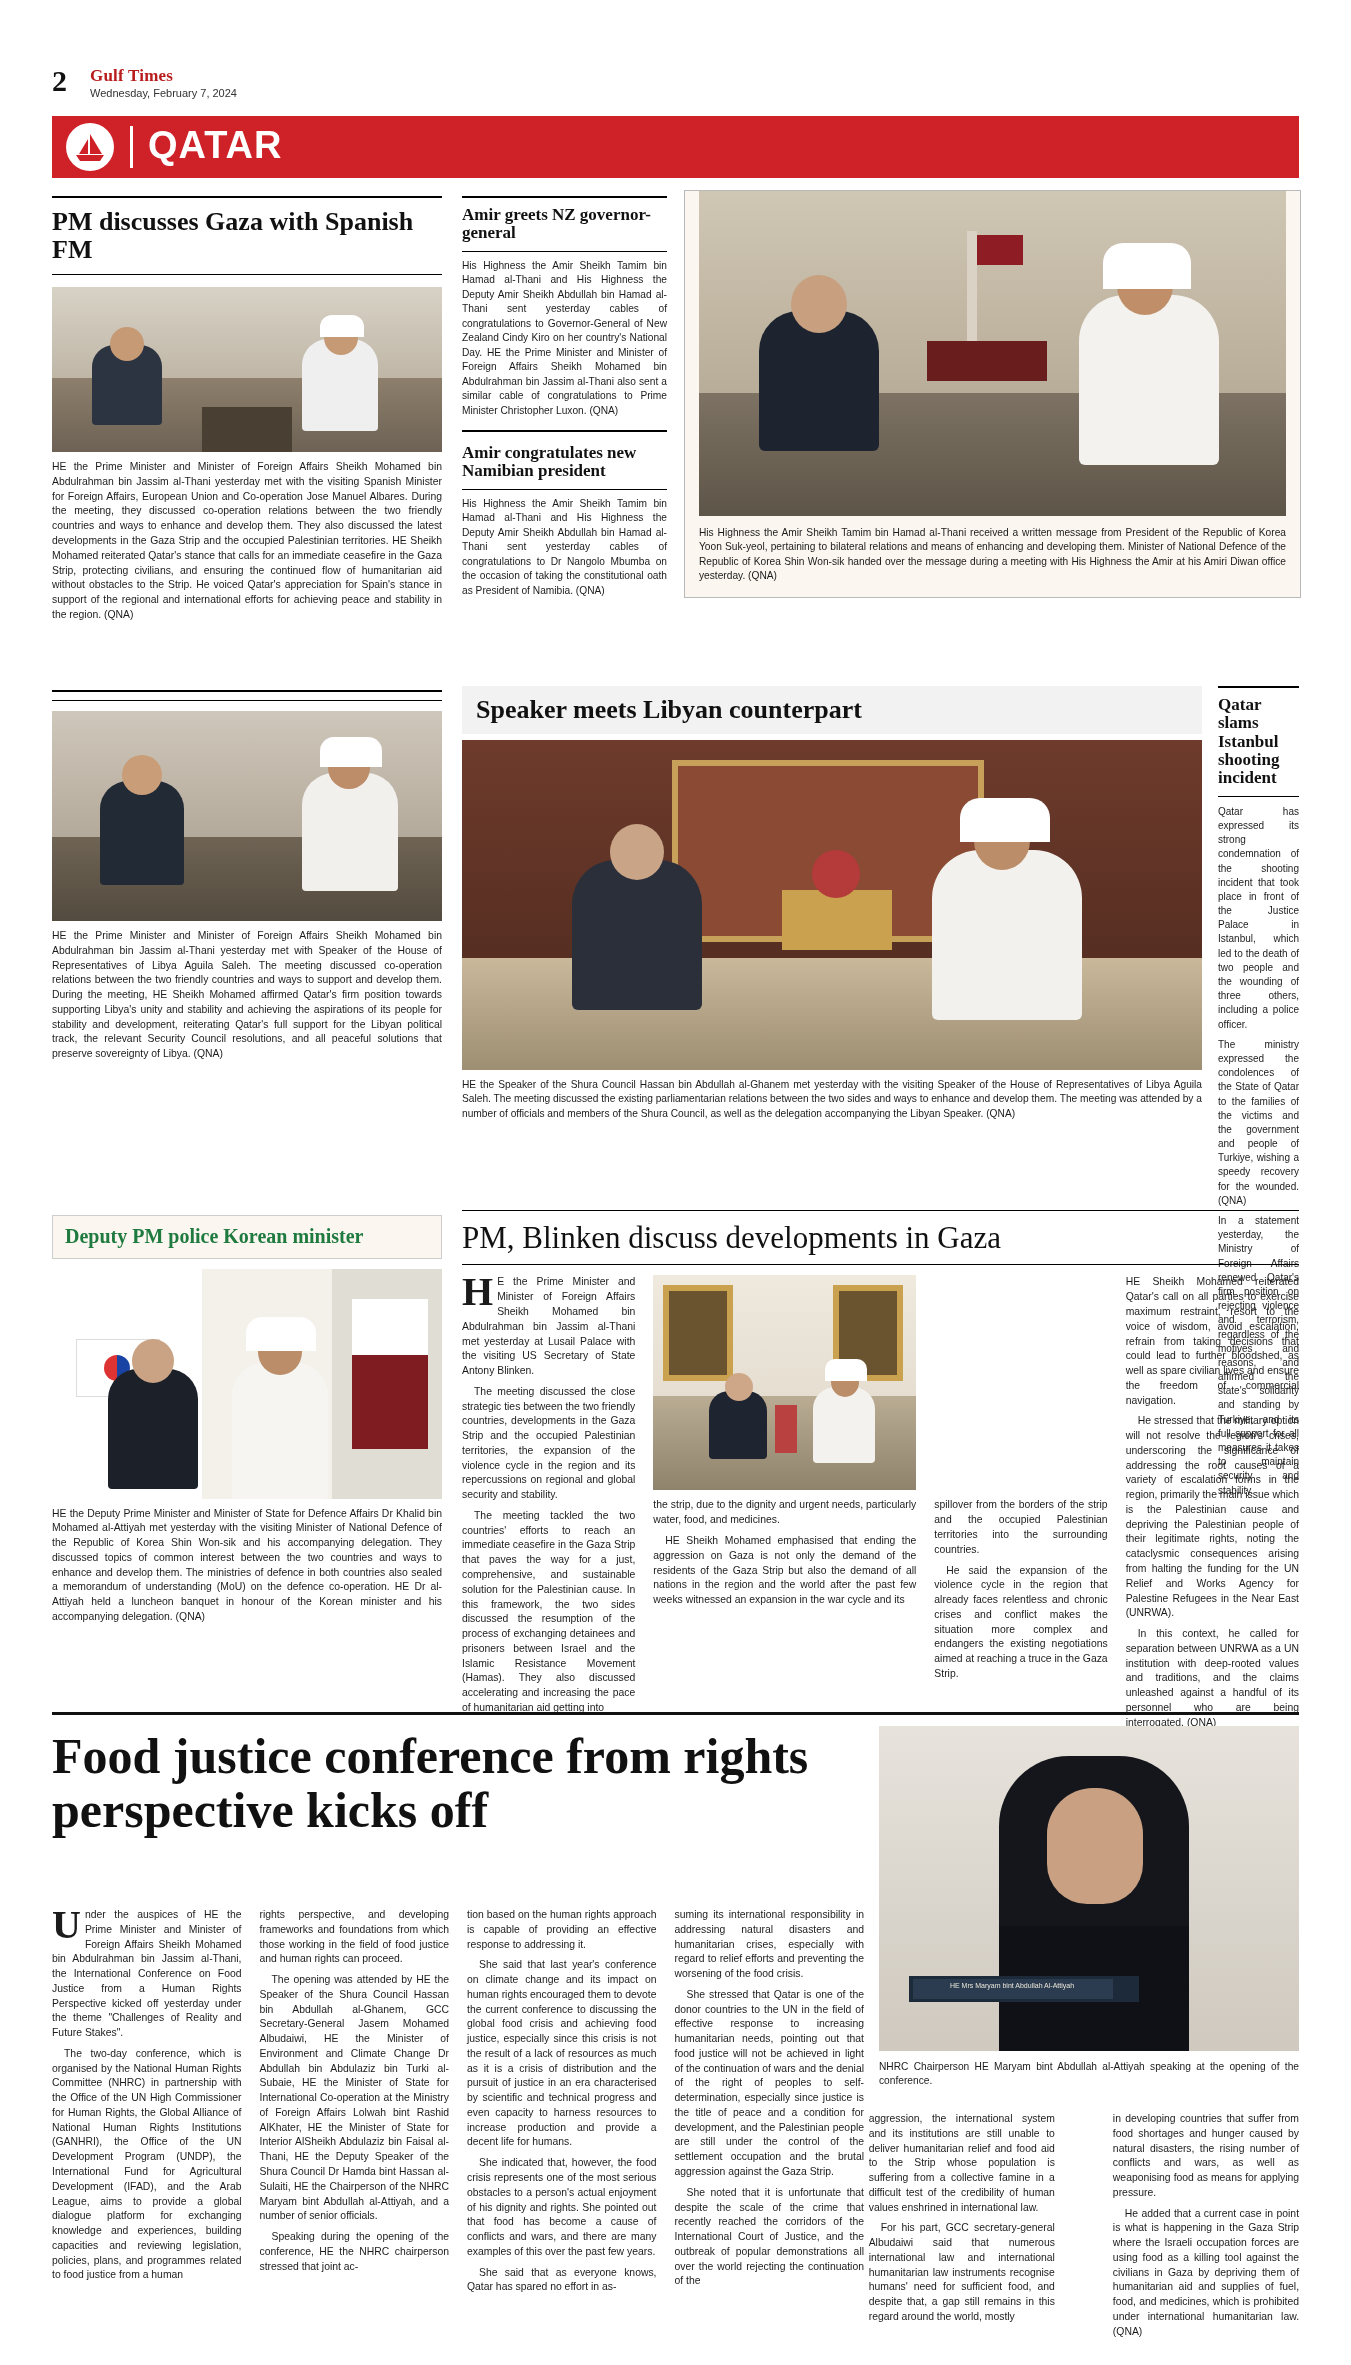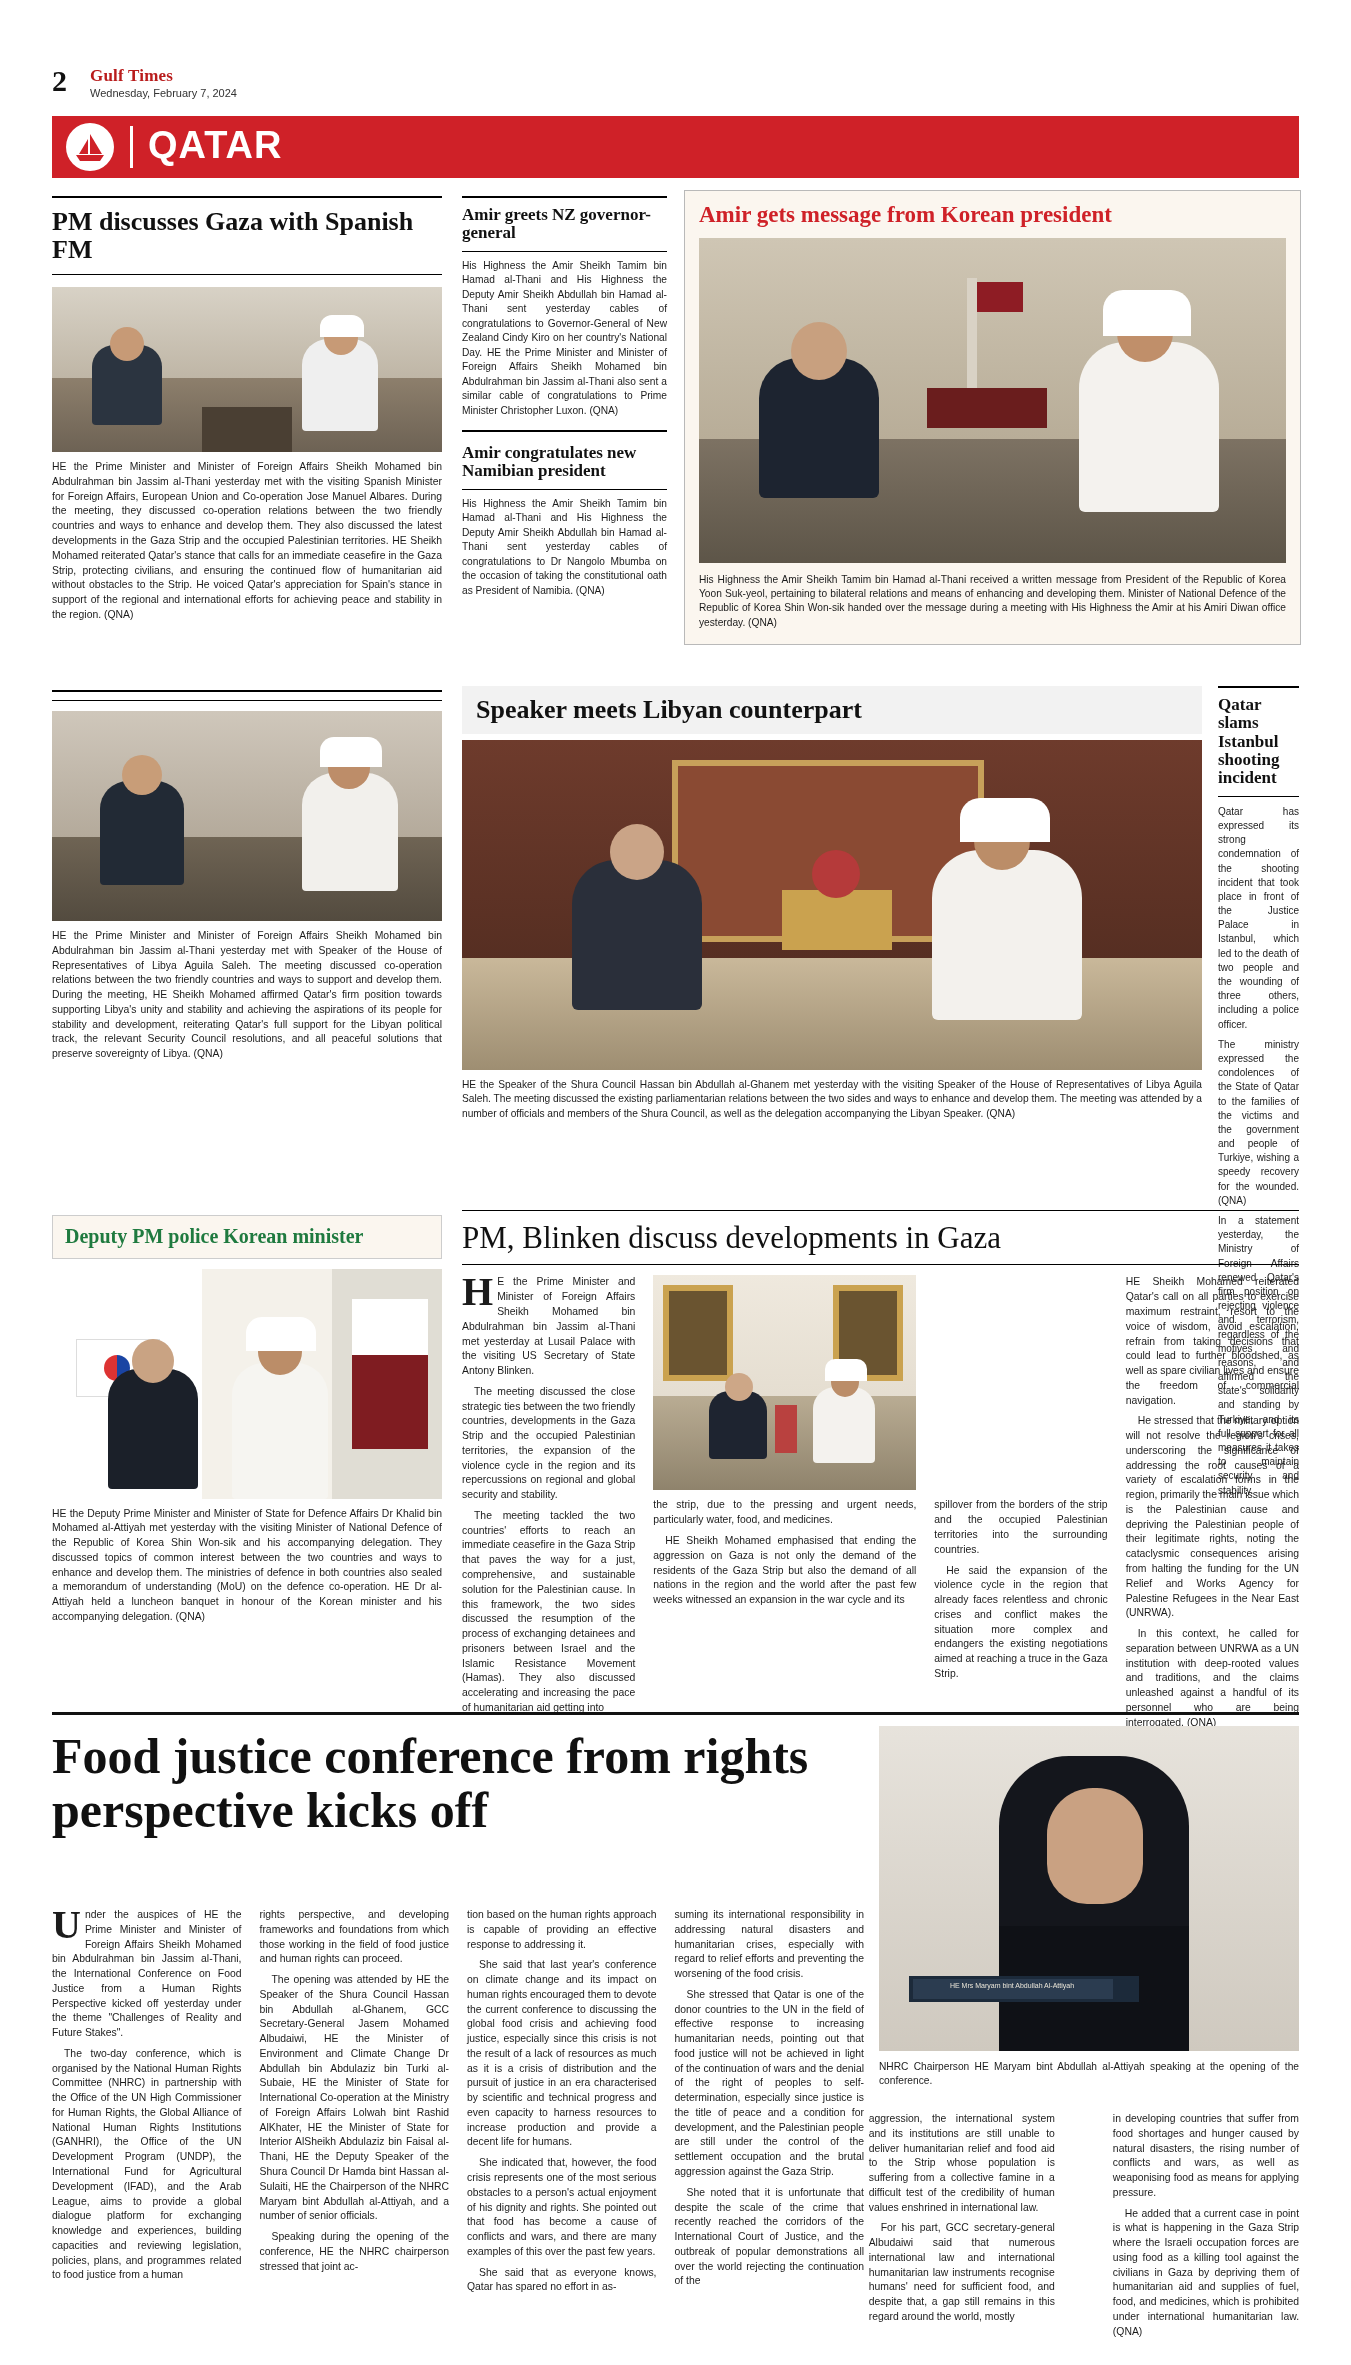--- a/index.html
+++ b/index.html
@@ -128,21 +128,20 @@
     <div class="hl" style="margin-top:8px;">Amir greets NZ governor-general</div>
     <div class="rule" style="margin-top:8px;"></div>
     <div class="body">His Highness the Amir Sheikh Tamim bin Hamad al-Thani and His Highness the Deputy Amir Sheikh Abdullah bin Hamad al-Thani sent yesterday cables of congratulations to Governor-General of New Zealand Cindy Kiro on her country's National Day. HE the Prime Minister and Minister of Foreign Affairs Sheikh Mohamed bin Abdulrahman bin Jassim al-Thani also sent a similar cable of congratulations to Prime Minister Christopher Luxon. (QNA)</div>
     <div class="rule2" style="margin-top:12px;"></div>
     <div class="hl hl2">Amir congratulates new Namibian president</div>
     <div class="rule" style="margin-top:8px;"></div>
     <div class="body">His Highness the Amir Sheikh Tamim bin Hamad al-Thani and His Highness the Deputy Amir Sheikh Abdullah bin Hamad al-Thani sent yesterday cables of congratulations to Dr Nangolo Mbumba on the occasion of taking the constitutional oath as President of Namibia. (QNA)</div>
   </div>
 
   <div class="b3">
-    <div class="hl">Amir gets message from Korean president</div>
     <div class="img ph">
       <div class="sky" style="background:linear-gradient(#cfc6b4,#b8ad98);height:62%;"></div>
       <div class="flr" style="background:linear-gradient(#7d7263,#5d5548);height:38%;"></div>
       <div style="position:absolute;left:60px;top:120px;width:120px;height:140px;background:#1d2430;border-radius:40px 40px 6px 6px;"></div>
       <div style="position:absolute;left:92px;top:84px;width:56px;height:58px;background:#c8a07f;border-radius:50%;"></div>
       <div style="position:absolute;left:380px;top:104px;width:140px;height:170px;background:#f4f2ee;border-radius:46px 46px 6px 6px;"></div>
       <div style="position:absolute;left:418px;top:66px;width:56px;height:58px;background:#c08f6a;border-radius:50%;"></div>
       <div style="position:absolute;left:404px;top:52px;width:88px;height:46px;background:#ffffff;border-radius:20px 20px 0 0;"></div>
       <div style="position:absolute;left:228px;top:150px;width:120px;height:40px;background:#6a1d1d;"></div>
       <div style="position:absolute;left:268px;top:40px;width:10px;height:110px;background:#d9d2c5;"></div>
@@ -232,21 +231,21 @@
           <div style="position:absolute;left:180px;top:10px;width:70px;height:96px;background:#caa24f;"></div>
           <div style="position:absolute;left:186px;top:16px;width:58px;height:84px;background:#6a5430;"></div>
           <div style="position:absolute;left:0;bottom:0;width:100%;height:44%;background:linear-gradient(#b9ac93,#8f836c);"></div>
           <div style="position:absolute;left:56px;top:116px;width:58px;height:68px;background:#1e2430;border-radius:20px 20px 4px 4px;"></div>
           <div style="position:absolute;left:72px;top:98px;width:28px;height:28px;background:#cda787;border-radius:50%;"></div>
           <div style="position:absolute;left:160px;top:112px;width:62px;height:76px;background:#f4f2ee;border-radius:22px 22px 4px 4px;"></div>
           <div style="position:absolute;left:178px;top:92px;width:28px;height:30px;background:#bb8d68;border-radius:50%;"></div>
           <div style="position:absolute;left:172px;top:84px;width:42px;height:22px;background:#fff;border-radius:10px 10px 0 0;"></div>
           <div style="position:absolute;left:122px;top:130px;width:22px;height:48px;background:#b9413f;"></div>
         </div>
-        <div class="body" style="margin-top:8px;">the strip, due to the pressing and urgent needs, particularly water, food, and medicines.</div>
+        <div class="body" style="margin-top:8px;">the strip, due to the dignity and urgent needs, particularly water, food, and medicines.</div>
         <div class="body" style="margin-top:6px;text-indent:12px;">HE Sheikh Mohamed emphasised that ending the aggression on Gaza is not only the demand of the residents of the Gaza Strip but also the demand of all nations in the region and the world after the past few weeks witnessed an expansion in the war cycle and its</div>
       </div>
       <div class="col">
         <div style="height:223px;"></div>
         <div class="body">spillover from the borders of the strip and the occupied Palestinian territories into the surrounding countries.</div>
         <div class="body" style="margin-top:6px;text-indent:12px;">He said the expansion of the violence cycle in the region that already faces relentless and chronic crises and conflict makes the situation more complex and endangers the existing negotiations aimed at reaching a truce in the Gaza Strip.</div>
       </div>
       <div class="col">
         <div class="body">HE Sheikh Mohamed reiterated Qatar's call on all parties to exercise maximum restraint, resort to the voice of wisdom, avoid escalation, refrain from taking decisions that could lead to further bloodshed, as well as spare civilian lives and ensure the freedom of commercial navigation.</div>
         <div class="body" style="margin-top:6px;text-indent:12px;">He stressed that the military option will not resolve the region's crises, underscoring the significance of addressing the root causes of a variety of escalation forms in the region, primarily the main issue which is the Palestinian cause and depriving the Palestinian people of their legitimate rights, noting the cataclysmic consequences arising from halting the funding for the UN Relief and Works Agency for Palestine Refugees in the Near East (UNRWA).</div>

